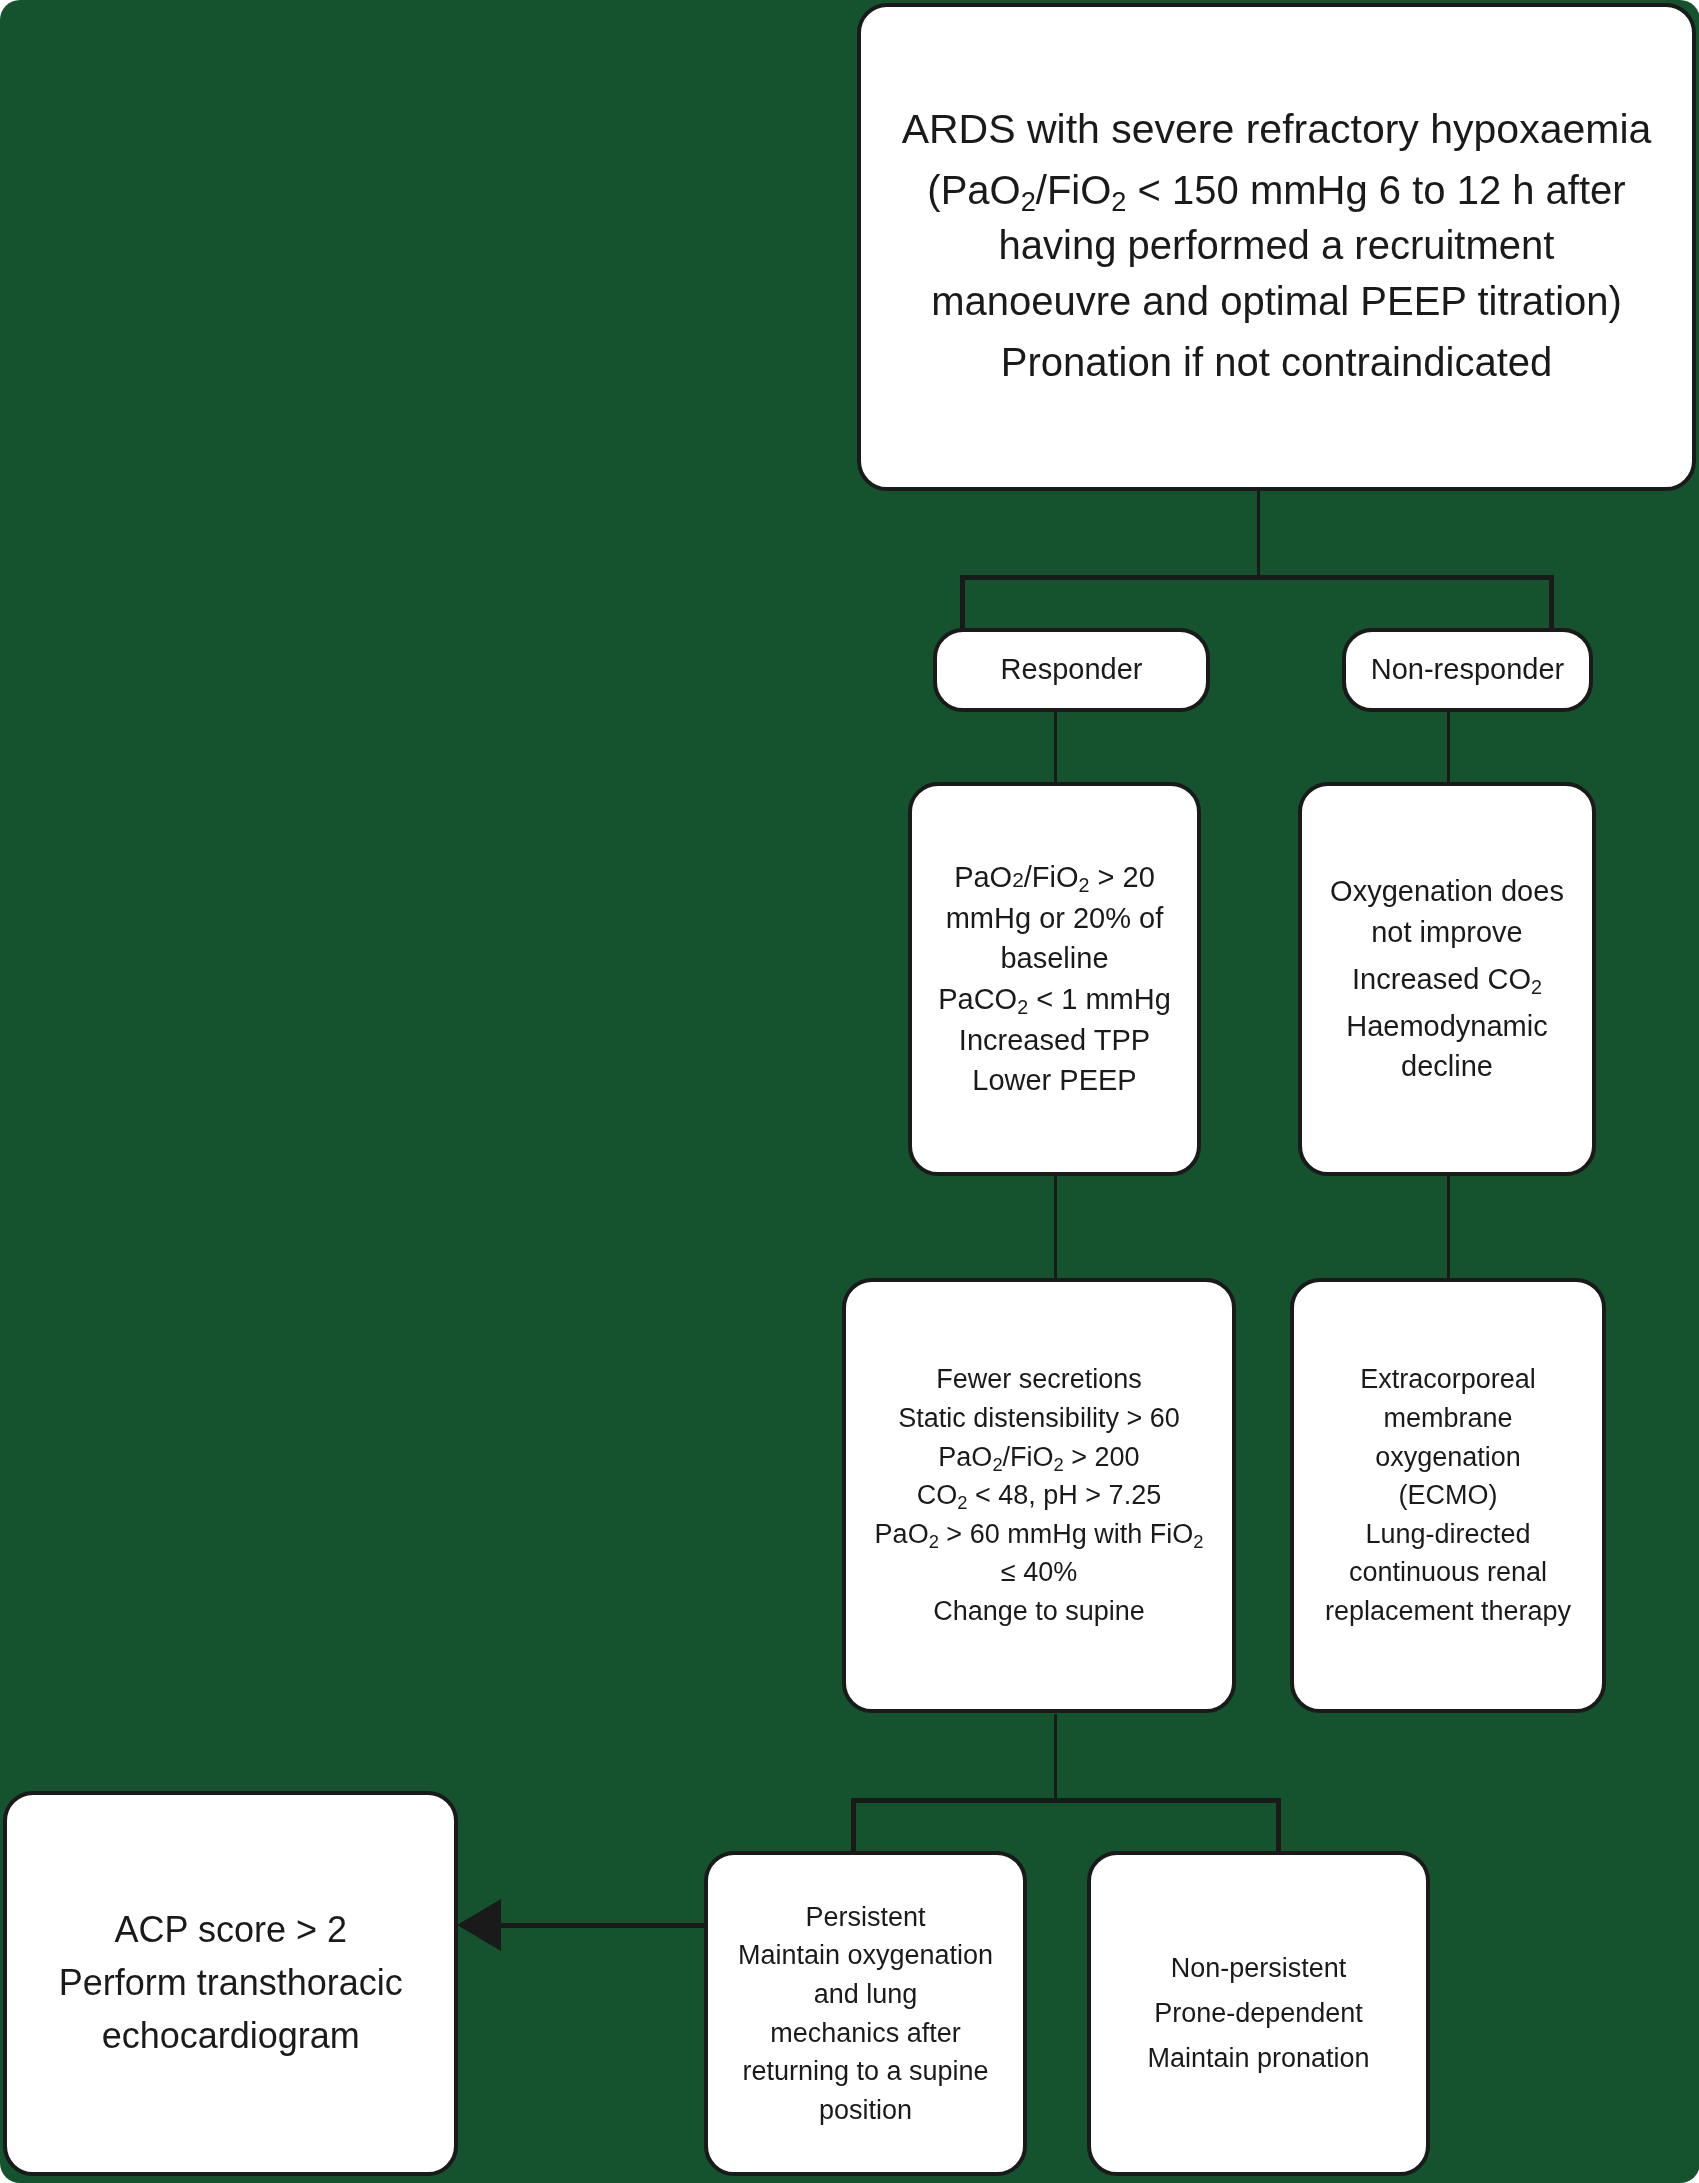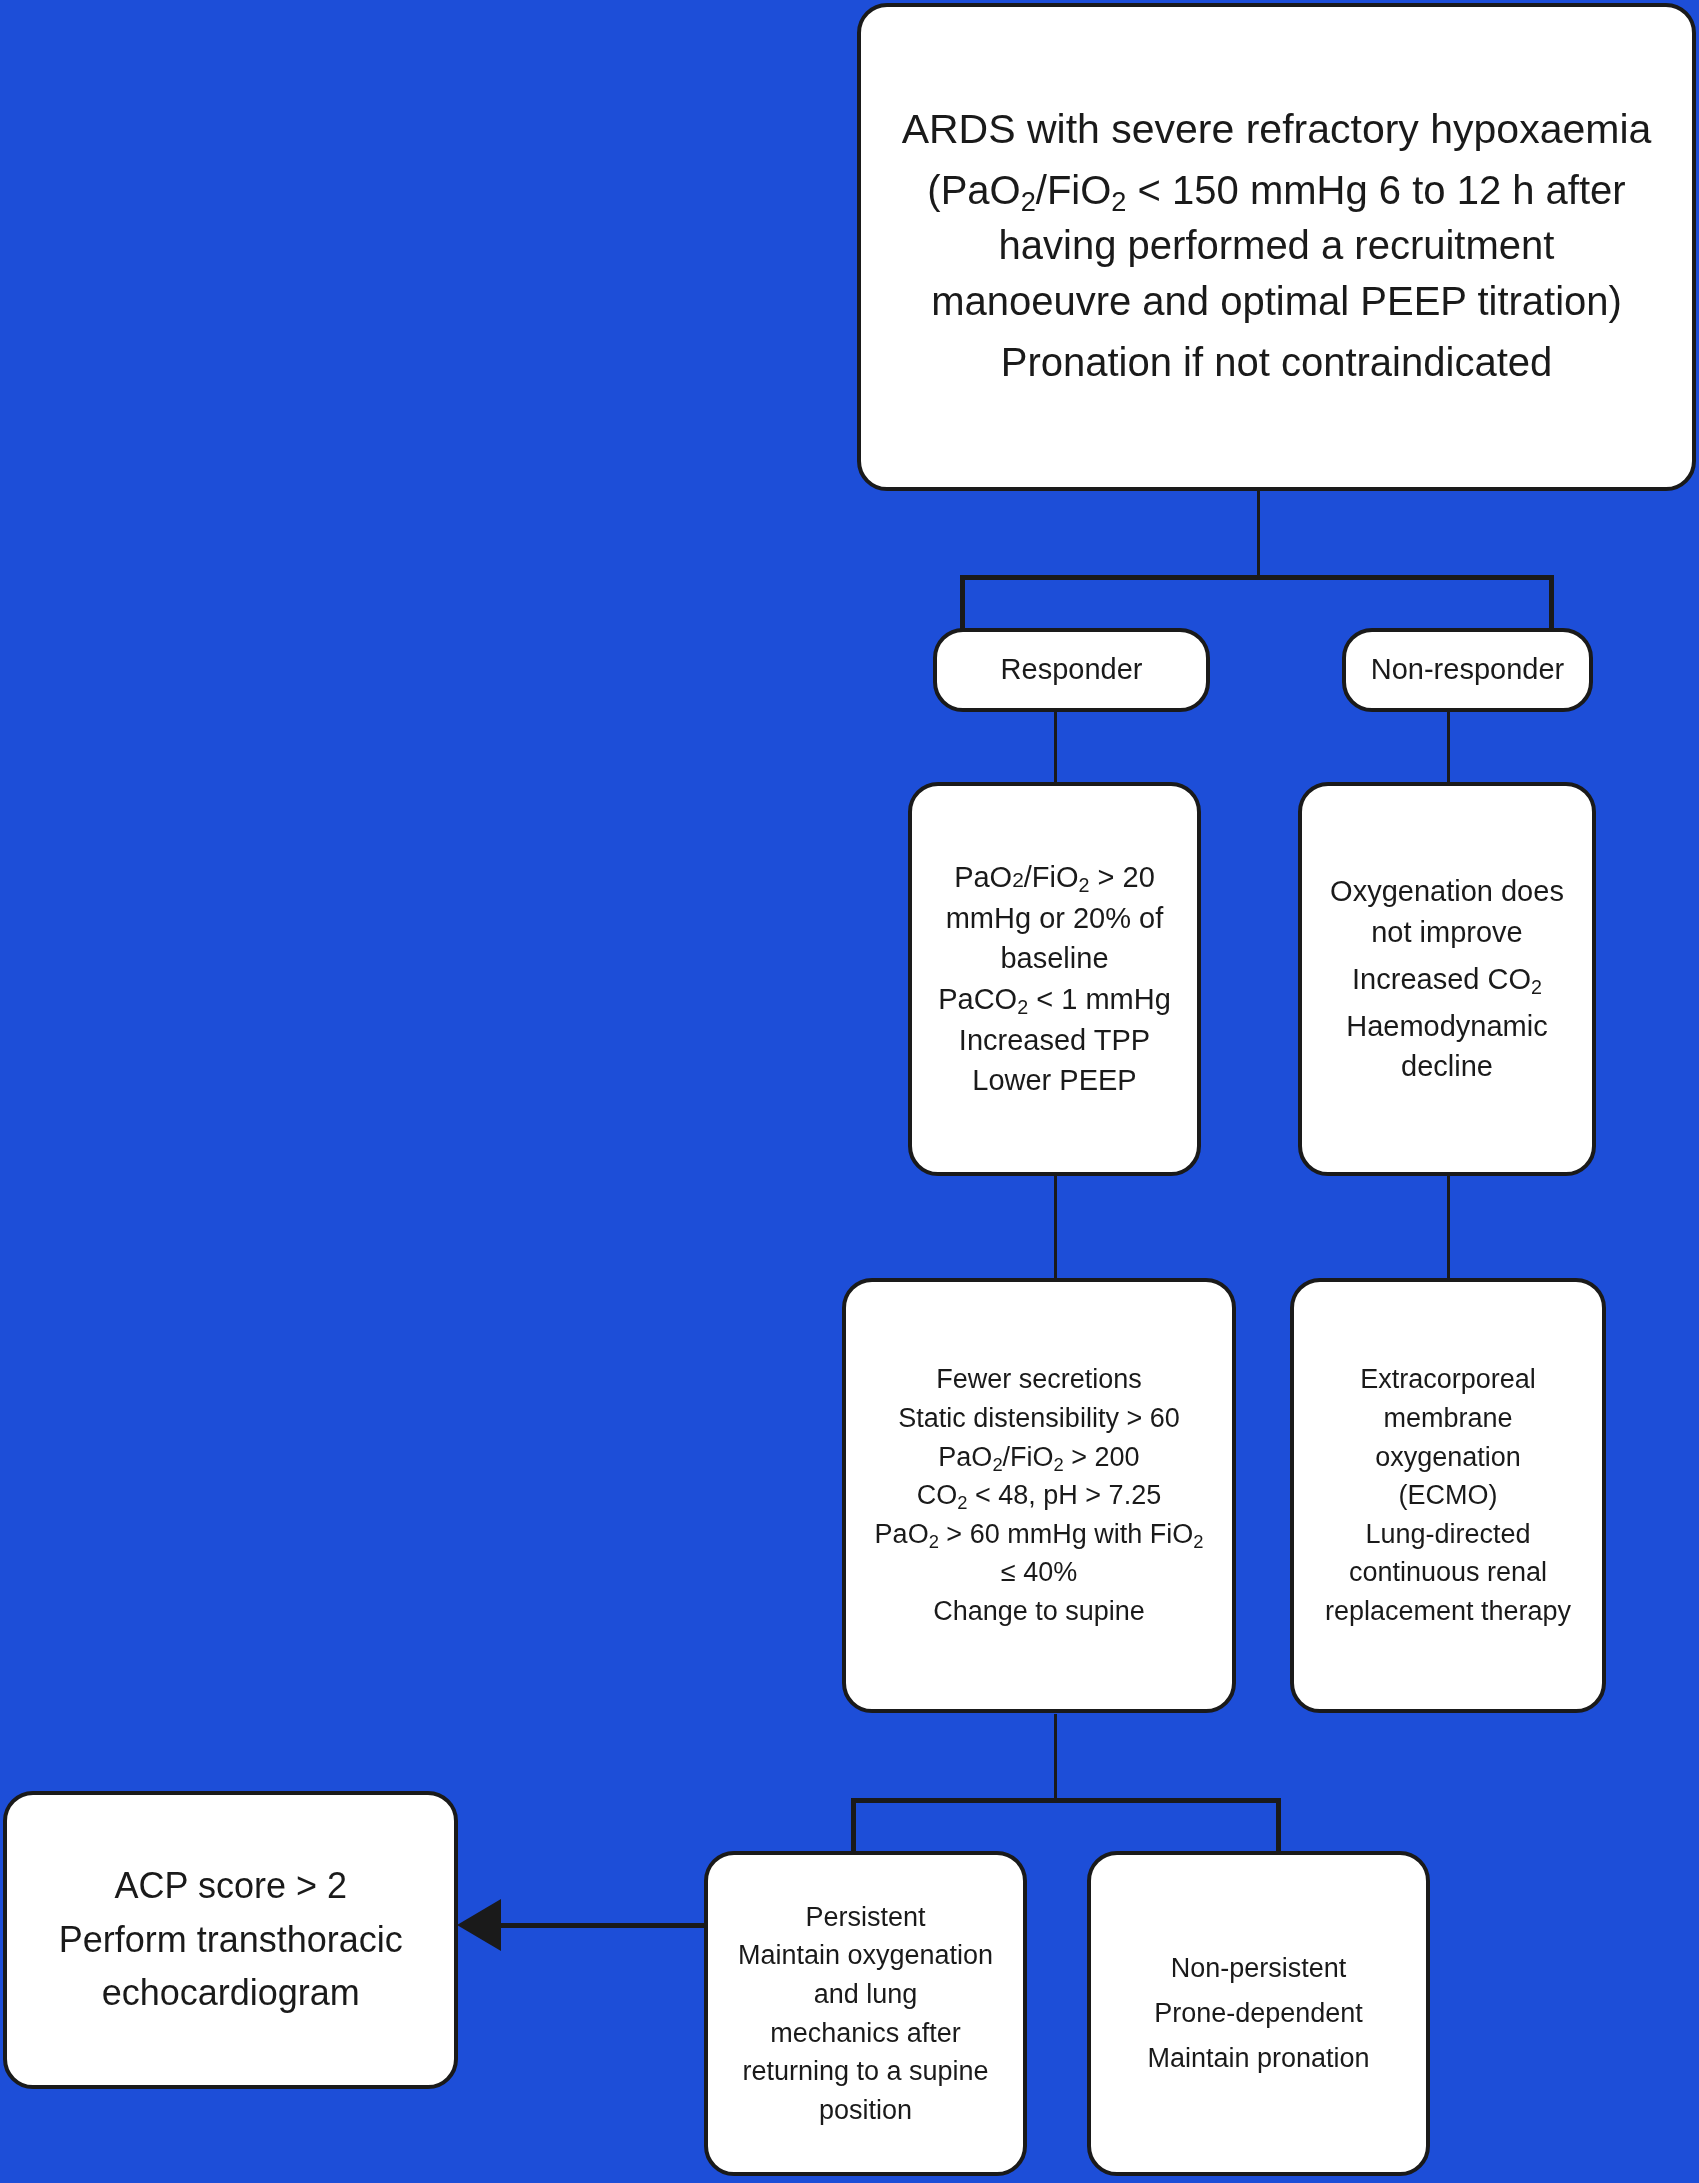--- a/index.html
+++ b/index.html
@@ -8,22 +8,23 @@
     background: #ffffff;
   }
   body {
     font-family: "Liberation Sans", sans-serif;
     color: #1a1a1a;
   }
   #canvas {
     position: relative;
     width: 1700px;
     height: 2183px;
-    background: #1d4ed8;
+    background: #14532d;
     overflow: hidden;
+    border-radius: 20px;
   }
   .node {
     position: absolute;
     box-sizing: border-box;
     border: 4px solid #1a1a1a;
     border-radius: 30px;
     background: #ffffff;
     display: flex;
     flex-direction: column;
     align-items: center;
@@ -200,21 +201,21 @@
   </div>
 
   <div class="node" style="left:1087px; top:1851px; width:343px; height:325px;">
     <span class="body-sm">Non-persistent</span>
     <span class="gap"></span>
     <span class="body-sm">Prone-dependent</span>
     <span class="gap"></span>
     <span class="body-sm">Maintain pronation</span>
   </div>
 
-  <div class="node" style="left:3.3px; top:1791px; width:455px; height:298px;">
+  <div class="node" style="left:3.3px; top:1791px; width:455px; height:385px;">
     <span class="acp">ACP score &gt; 2</span>
     <span class="gap"></span>
     <span class="acp">Perform transthoracic</span>
     <span class="gap"></span>
     <span class="acp">echocardiogram</span>
   </div>
 
 </div>
 
 

